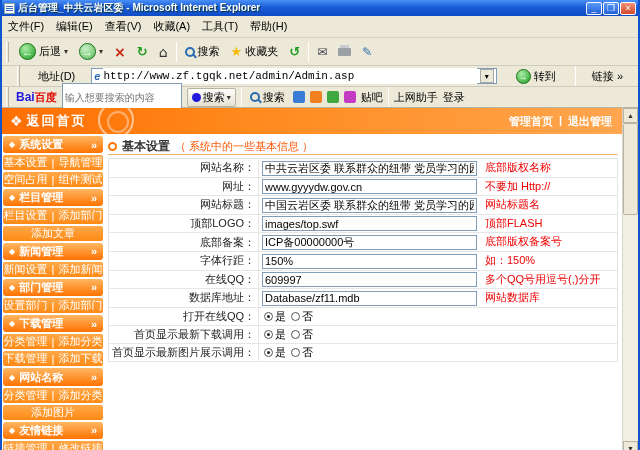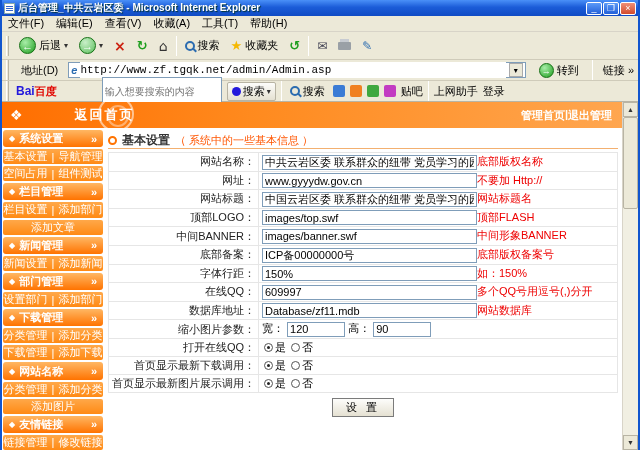--- a/index.html
+++ b/index.html
@@ -11,21 +11,21 @@
   .titlebar { height:16px; background:linear-gradient(180deg,#4A90F8 0%,#1B5CD8 45%,#0F4BC4 100%);
     display:flex; align-items:center; padding:0 2px; color:#fff; }
   .titlebar .doc-ico { width:11px; height:11px; background:#fff; border:1px solid #8aa; margin-right:3px; position:relative; }
   .titlebar .doc-ico::after { content:""; position:absolute; left:1px; top:2px; width:7px; height:1px; background:#36c; box-shadow:0 2px 0 #36c,0 4px 0 #36c; }
   .titlebar .ttl { flex:1; font-weight:bold; font-size:10px; white-space:nowrap; overflow:hidden; text-shadow:1px 1px 1px #033; }
   .winbtn { width:16px; height:13px; margin-left:1px; border:1px solid #fff; border-radius:2px; color:#fff;
     font-size:9px; line-height:11px; text-align:center; background:linear-gradient(#5B9AF8,#2360D8); }
   .winbtn.close { background:linear-gradient(#F09078,#D24A2C); }
 
   
-  .menubar { height:16px; background:#ECE9D8; border-bottom:1px solid #D8D4C8; display:flex; align-items:center; padding-left:6px; gap:12px; color:#000; }
+  .menubar { height:22px; background:#ECE9D8; border-bottom:1px solid #D8D4C8; display:flex; align-items:center; padding-left:6px; gap:12px; color:#000; }
   .menubar span { cursor:default; }
 
   
   .toolbar { height:28px; background:#ECE9D8; border-bottom:1px solid #CFCBBA; display:flex; align-items:center; padding:0 4px; gap:5px; }
   .grip { width:3px; height:20px; border-left:1px solid #fff; border-right:1px solid #B8B4A4; margin-right:2px; }
   .tbtn { display:flex; align-items:center; gap:3px; padding:2px 3px; border-radius:2px; }
   .navcircle { width:17px; height:17px; border-radius:50%; color:#fff; font-weight:bold; font-size:11px;
     text-align:center; line-height:16px; background:radial-gradient(circle at 35% 30%,#A8EDA8,#1E9E1E); border:1px solid #157015; }
   .navcircle.dim { background:radial-gradient(circle at 35% 30%,#C9EFC9,#5CBF5C); }
   .ddn { font-size:8px; color:#333; }
@@ -38,47 +38,47 @@
   .edit-g { color:#2B6CB0; font-size:12px; }
   .hist-g { color:#1E9E1E; font-weight:bold; font-size:13px; }
   .mag { position:relative; width:10px; height:10px; border:2px solid #2B6CB0; border-radius:50%; display:inline-block; }
   .mag::after { content:""; position:absolute; width:5px; height:2px; background:#2B6CB0; transform:rotate(45deg); right:-4px; bottom:-2px; }
   .printer { width:13px; height:8px; background:#9AA0A6; border-radius:1px; position:relative; display:inline-block; }
   .printer::before { content:""; position:absolute; top:-3px; left:2px; width:9px; height:3px; background:#C7CBD1; }
   .tsep { width:1px; height:20px; background:#C8C4B4; border-right:1px solid #fff; }
   .tlabel { color:#000; }
 
   
-  .addrbar { height:21px; background:#ECE9D8; border-bottom:1px solid #CFCBBA; display:flex; align-items:center; padding:0 4px; gap:10px; }
+  .addrbar { height:21px; background:#ECE9D8; border-bottom:1px solid #CFCBBA; display:flex; align-items:center; padding:0 15px; gap:16px; }
   .addr-input { flex:1; height:16px; background:#fff; border:1px solid #7F9DB9; display:flex; align-items:center; padding:0 2px; gap:3px; }
   .e-ico { color:#2B6CB0; font-weight:bold; font-style:italic; font-size:11px; }
   .addr-url { flex:1; border:0; outline:none; font-size:11px; font-family:Liberation Mono, monospace; height:16px; }
   .addr-dd { width:14px; height:14px; background:#ECE9D8; border:1px solid #aaa; font-size:8px; text-align:center; line-height:13px; }
   .go-circle { width:15px; height:15px; border-radius:50%; background:radial-gradient(circle at 35% 30%,#A8EDA8,#1E9E1E); color:#fff; font-size:9px; text-align:center; line-height:14px; border:1px solid #157015; }
 
   
   .baidubar { height:21px; background:#ECE9D8; border-bottom:1px solid #B8B4A4; display:flex; align-items:center; padding:0 4px; gap:5px; }
   .bd-logo b.b1 { color:#2319DC; font-size:12px; }
   .bd-logo b.b2 { color:#E10600; font-size:11px; }
-  .bd-input { width:120px; height:28px; border:1px solid #7F9DB9; font-size:10px; font-family:inherit; padding:0 2px;margin-left:40px; }
+  .bd-input { width:120px; height:28px; border:1px solid #7F9DB9; font-size:10px; font-family:inherit; padding:0 2px; }
   .bd-btn { display:flex; align-items:center; gap:2px; padding:1px 4px; border:1px solid #B8B4A4; background:linear-gradient(#FDFDFB,#E5E1D2); border-radius:2px; }
   .paw { width:9px; height:9px; border-radius:50%; background:#2319DC; display:inline-block; }
   .mini-ico { width:12px; height:12px; border-radius:2px; display:inline-block; }
 
   
   .viewport { height:348px; display:flex; }
   .page { flex:1; overflow:hidden; background:#fff; display:flex; flex-direction:column; }
 
   .banner { height:26px; background:linear-gradient(90deg,#FF6E00 0%,#FF8A1E 40%,#FFA64F 100%); display:flex; align-items:center; position:relative; overflow:hidden; }
   .banner .swirl { position:absolute; left:96px; top:-6px; width:36px; height:36px; border:2px solid rgba(255,255,255,.55); border-radius:50%; }
   .banner .swirl::after { content:""; position:absolute; left:7px; top:7px; width:18px; height:18px; border:2px solid rgba(255,255,255,.4); border-radius:50%; }
   .logo { display:flex; align-items:center; gap:4px; padding-left:8px; color:#fff; }
   .logo .dia { font-size:14px; }
-  .logo .txt { font-size:13px; font-weight:bold; letter-spacing:2px;margin-left:48px; }
-  .banner-links { margin-left:auto; padding-right:10px; color:#fff; font-weight:bold; display:flex; gap:0; }
+  .logo .txt { font-size:13px; font-weight:bold; letter-spacing:2px; }
+  .banner-links { margin-left:auto; padding-right:10px; color:#fff; font-weight:bold; display:flex; gap:6px; }
   .banner-links span { cursor:pointer; }
 
   .page-body { flex:1; display:flex; overflow:hidden; }
 
   
   .sidebar { width:102px; padding:2px 1px 0 1px; display:flex; flex-direction:column; gap:2px; }
   .sb-h { height:18px; border-radius:3px; background:linear-gradient(180deg,#FFB763,#FF7300); color:#fff; font-weight:bold;
     display:flex; align-items:center; padding:0 6px; gap:4px; }
   .sb-h .dia2 { font-size:8px; }
   .sb-h .chev { margin-left:auto; font-weight:bold; }
@@ -91,21 +91,21 @@
   .dot-ico { width:9px; height:9px; border:2px solid #FF7300; border-radius:50%; background:#fff; }
   .c-title { font-weight:bold; color:#333; font-size:12px; }
   .c-sub { color:#FF5500; }
 
   table.form { width:100%; border-collapse:collapse; border:1px solid #D4D4D4; }
   table.form td { border:1px solid #E6E6E6; height:18px; padding:1px 3px; }
   td.lbl { width:148px; text-align:right; color:#222; white-space:nowrap; }
   td.val { text-align:left; }
   .fld { width:215px; height:15px; border:1px solid #7F9DB9; font-size:11px; font-family:inherit; padding:0 2px; vertical-align:middle; }
   .fld.small { width:58px; }
-  .hint { color:#EE0000; }
+  .hint { color:#EE0000; margin-left:8px; }
   .radio { display:inline-block; width:9px; height:9px; border:1px solid #555; border-radius:50%; background:#fff; position:relative; vertical-align:-1px; margin:0 2px; }
   .radio.sel::after { content:""; position:absolute; left:2px; top:2px; width:3px; height:3px; border-radius:50%; background:#222; }
   .btn-row { text-align:center; padding:5px 0 4px 0; }
   .submit { min-width:62px; height:19px; border:1px solid #7B7B7B; background:linear-gradient(#FDFDFB,#E5E1D2); font-size:11px; font-family:inherit; letter-spacing:3px; }
 
   
   .scrollbar { width:16px; background:#F1EFE2; border-left:1px solid #D8D4C8; display:flex; flex-direction:column; }
   .sb-btn { height:15px; background:#ECE9D8; border:1px solid #B8B4A4; font-size:7px; text-align:center; line-height:13px; color:#333; }
   .sb-track { flex:1; position:relative; }
   .sb-thumb { position:absolute; top:0; left:0; right:0; height:92px; background:#ECE9D8; border:1px solid #B8B4A4; border-radius:2px; }
@@ -342,47 +342,34 @@
             </tr>
             <tr>
               <td class="lbl">网站标题：</td>
               <td class="val"><input class="fld" value="中国云岩区委 联系群众的纽带 党员学习的园地" style=""><span class="hint">网站标题名</span></td>
             </tr>
             <tr>
               <td class="lbl">顶部LOGO：</td>
               <td class="val"><input class="fld" value="images/top.swf" style=""><span class="hint">顶部FLASH</span></td>
             </tr>
             <tr>
-              <td class="lbl">中间BANNER：</td>
-              <td class="val"><input class="fld" value="images/banner.swf" style=""><span class="hint">中间形象BANNER</span></td>
-            </tr>
-            <tr>
               <td class="lbl">底部备案：</td>
               <td class="val"><input class="fld" value="ICP备00000000号" style=""><span class="hint">底部版权备案号</span></td>
             </tr>
             <tr>
               <td class="lbl">字体行距：</td>
               <td class="val"><input class="fld" value="150%" style=""><span class="hint">如：150%</span></td>
             </tr>
             <tr>
               <td class="lbl">在线QQ：</td>
               <td class="val"><input class="fld" value="609997" style=""><span class="hint">多个QQ号用逗号(,)分开</span></td>
             </tr>
             <tr>
               <td class="lbl">数据库地址：</td>
               <td class="val"><input class="fld" value="Database/zf11.mdb" style=""><span class="hint">网站数据库</span></td>
-            </tr>
-            <tr>
-              <td class="lbl">缩小图片参数：</td>
-              <td class="val">
-                <span>宽：</span>
-                <input class="fld small" value="120" style="">
-                <span>高：</span>
-                <input class="fld small" value="90" style="">
-              </td>
             </tr>
             <tr>
               <td class="lbl">打开在线QQ：</td>
               <td class="val">
                 <span class="radio sel"></span><span>是</span>
                 <span class="radio"></span><span>否</span>
               </td>
             </tr>
             <tr>
               <td class="lbl">首页显示最新下载调用：</td>
@@ -394,23 +381,20 @@
             <tr>
               <td class="lbl">首页显示最新图片展示调用：</td>
               <td class="val">
                 <span class="radio sel"></span><span>是</span>
                 <span class="radio"></span><span>否</span>
               </td>
             </tr>
           </tbody>
             </table>
 
-          <div class="btn-row">
-            <button class="submit">设 置</button>
-          </div>
         </div>
       </div>
     </div>
 
     <div class="scrollbar">
       <div class="sb-btn">▲</div>
       <div class="sb-track">
         <div class="sb-thumb"></div>
       </div>
       <div class="sb-btn">▼</div>

